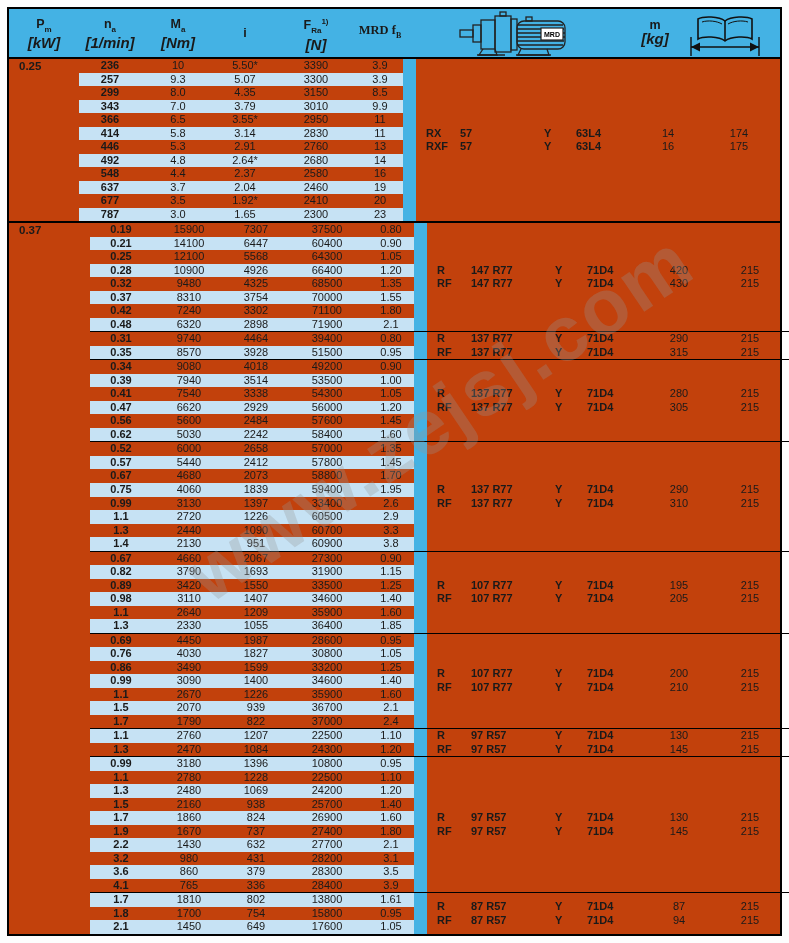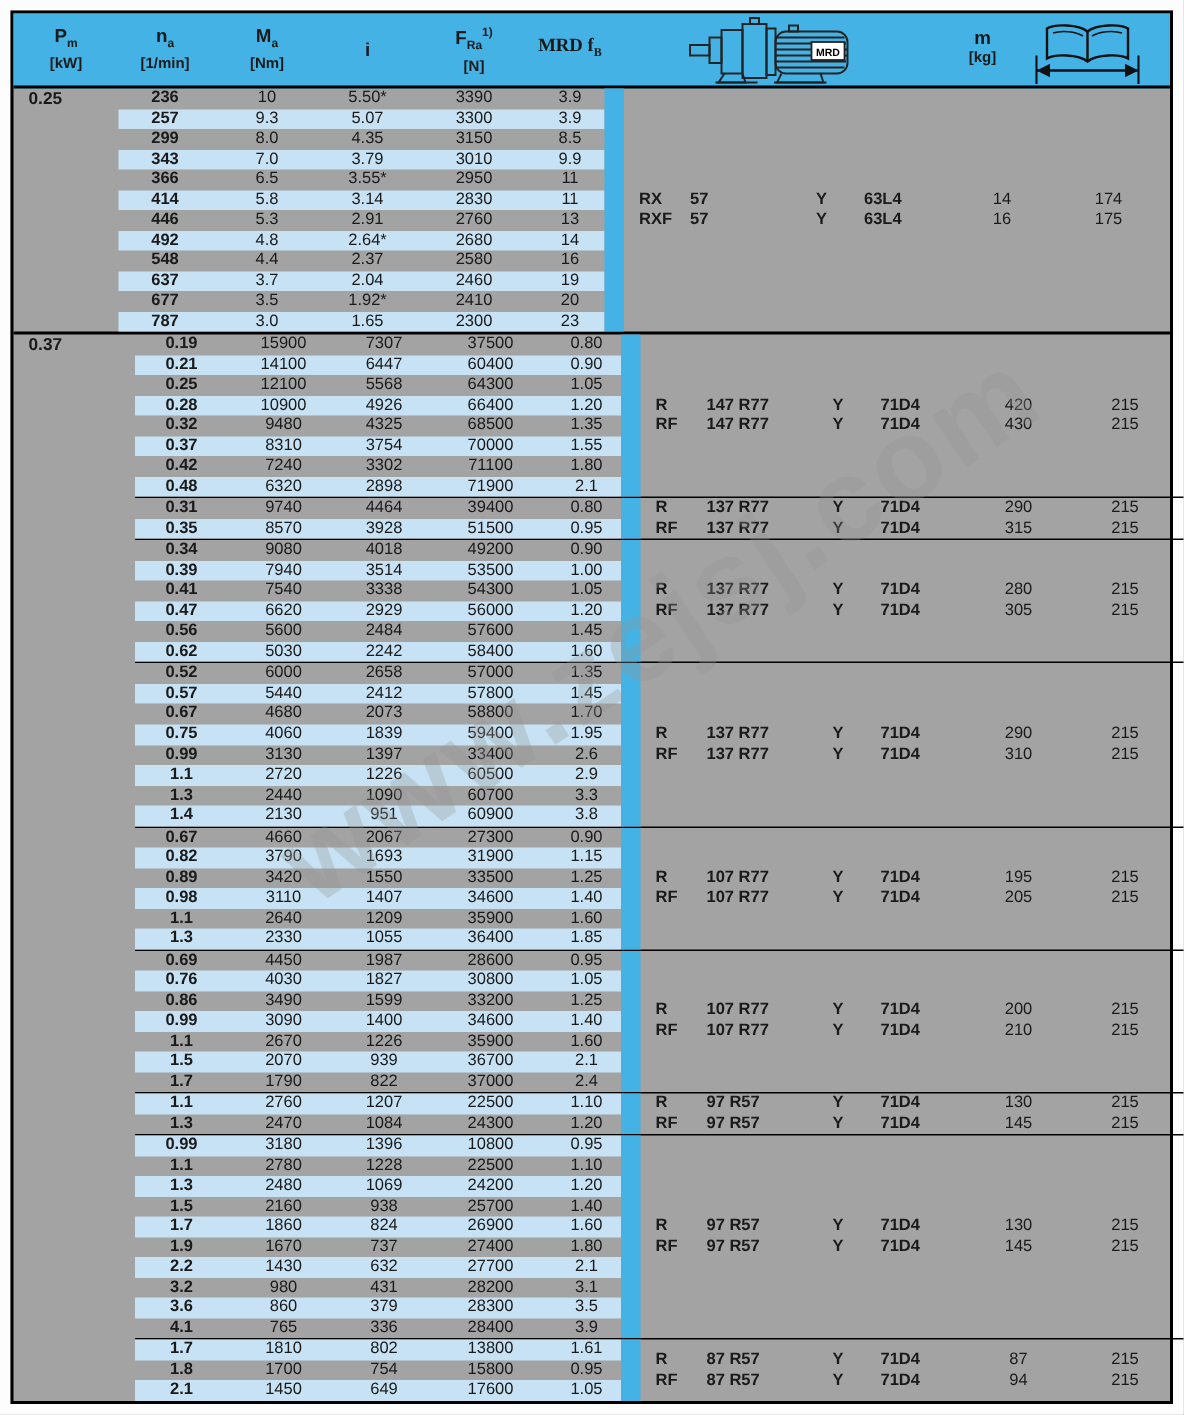--- a/index.html
+++ b/index.html
@@ -30,35 +30,35 @@
     color:rgba(150,150,150,0.30);
     transform:rotate(-34deg);
     pointer-events:none;
     z-index:9;
     white-space:nowrap;
   }
   .table{
     position:absolute; left:7px; top:7px;
     width:775px;
     border:2px solid var(--border);
-    background:#a3a3a3;
+    background:#c2410c;
     box-sizing:border-box;
   }
   
   .table-header{
     display:flex;
     height:48px;
     background:var(--blue);
     border-bottom:2px solid var(--border);
     align-items:center;
   }
   .header-left{display:flex; width:394px; flex-shrink:0;}
   .h-cell{display:flex;flex-direction:column;justify-content:center;text-align:center;}
   .h-main{font-weight:bold;font-size:12.5px;line-height:14px;}
-  .h-unit{font-weight:bold;font-size:10px;line-height:13px;}
+  .h-unit{font-weight:bold;font-size:15px;line-height:13px;font-style:italic;}
   .h-main sub{font-size:8px;}
   .h-main sup{font-size:8px;}
   .hc0{width:var(--c0);} .hc1{width:var(--c1);} .hc2{width:var(--c2);}
   .hc3{width:var(--c3);} .hc4{width:var(--c4);} .hc5{width:var(--c5);font-family:Liberation Serif, serif;}
   .header-right{position:relative;width:377px;height:100%;flex-shrink:0;}
   .gearmotor{position:absolute;left:56px;top:2px;}
   .m-kg{position:absolute;left:217px;top:9px;width:70px;text-align:center;}
   .book{position:absolute;left:285px;top:5px;}
   
   .power-block{display:flex;border-bottom:2px solid var(--border);}

